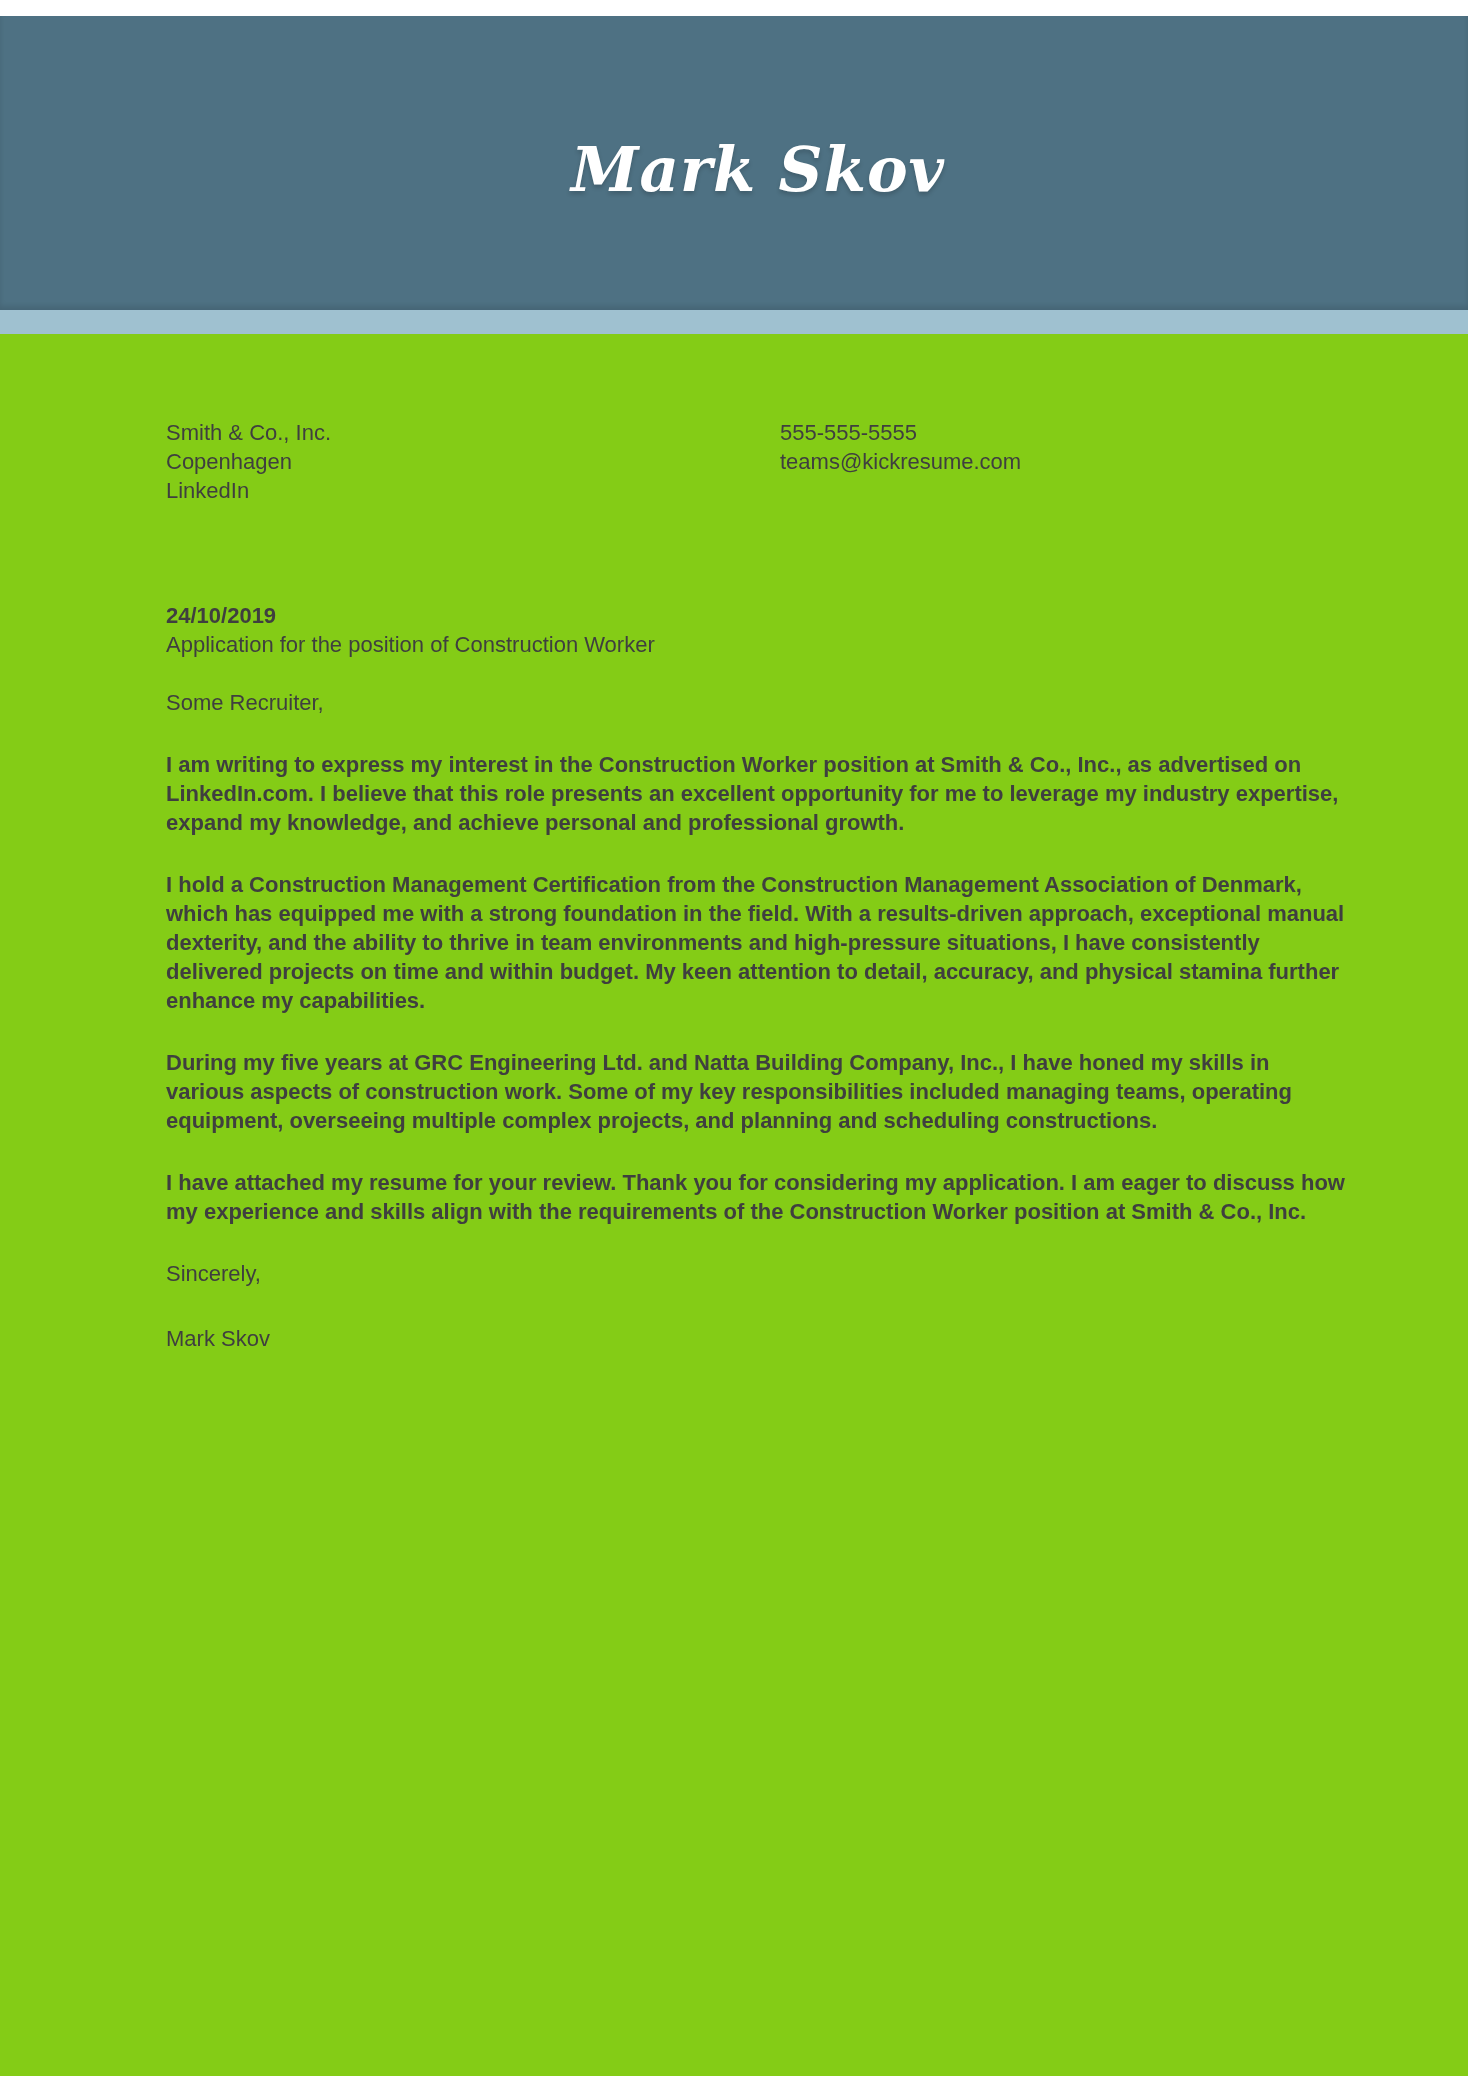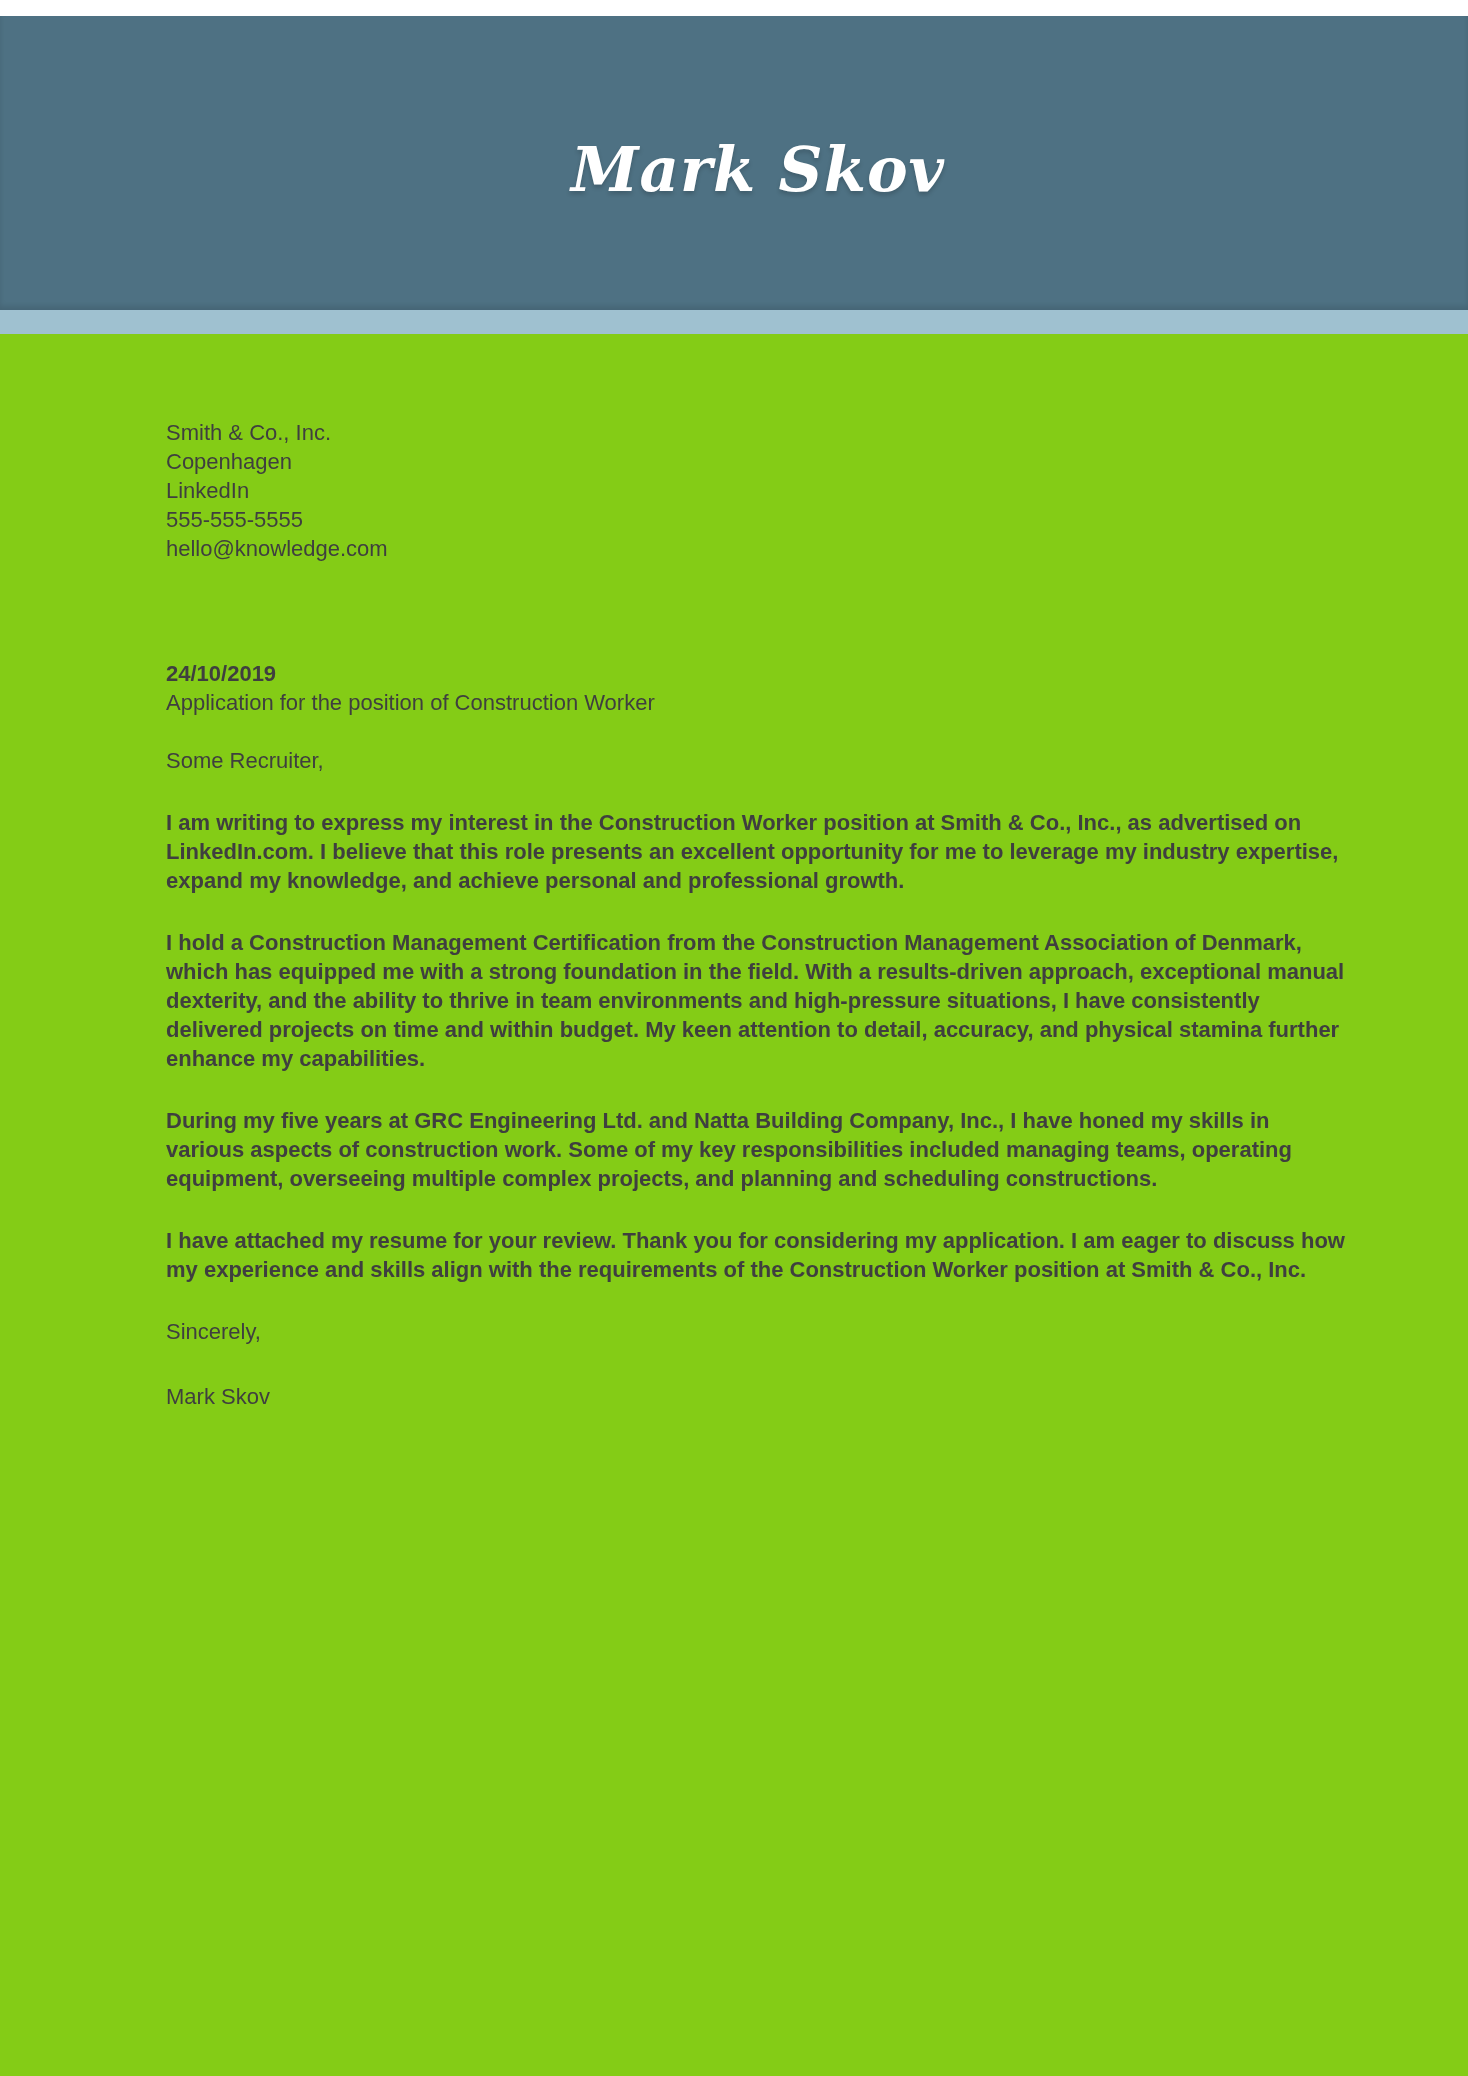--- a/index.html
+++ b/index.html
@@ -31,21 +31,21 @@
     color: #ffffff;
     letter-spacing: 1px;
     text-shadow: 0 3px 4px rgba(0,0,0,0.18);
   }
   .accent-strip { height: 24px; }
   .content {
     padding: 84px 118px 0 166px;
     font-size: 22px;
     line-height: 29px;
   }
-  .contact-row { display: flex; flex-direction: column; }
+  .contact-row { display: flex; }
   .recipient-block { width: 614px; flex: 0 0 auto; }
   .contact-block { flex: 1 1 auto; }
   .date-text { margin-top: 96px; font-weight: 700; }
   .subject-line { margin: 0; }
   .salutation { margin-top: 29px; }
   .body-paragraph { margin: 33px 0 0 0; font-weight: bold; }
   .closing { margin-top: 33px; }
   .signature-name { margin-top: 36px; }
 </style>
 </head>
@@ -62,21 +62,21 @@
   <main class="content">
 
     <div class="contact-row">
       <div class="recipient-block">
         <div>Smith &amp; Co., Inc.</div>
         <div>Copenhagen</div>
         <div>LinkedIn</div>
       </div>
       <div class="contact-block">
         <div>555-555-5555</div>
-        <div>hello@knowledge.com</div>
+        <div>teams@kickresume.com</div>
       </div>
     </div>
 
     <div class="date-text">24/10/2019</div>
     <p class="subject-line">Application for the position of Construction Worker</p>
 
     <div class="salutation">Some Recruiter,</div>
 
     <p class="body-paragraph">I am writing to express my interest in the Construction Worker position at Smith &amp; Co., Inc., as advertised on LinkedIn.com. I believe that this role presents an excellent opportunity for me to leverage my industry expertise, expand my knowledge, and achieve personal and professional growth.</p>
     <p class="body-paragraph">I hold a Construction Management Certification from the Construction Management Association of Denmark, which has equipped me with a strong foundation in the field. With a results-driven approach, exceptional manual dexterity, and the ability to thrive in team environments and high-pressure situations, I have consistently delivered projects on time and within budget. My keen attention to detail, accuracy, and physical stamina further enhance my capabilities.</p>

